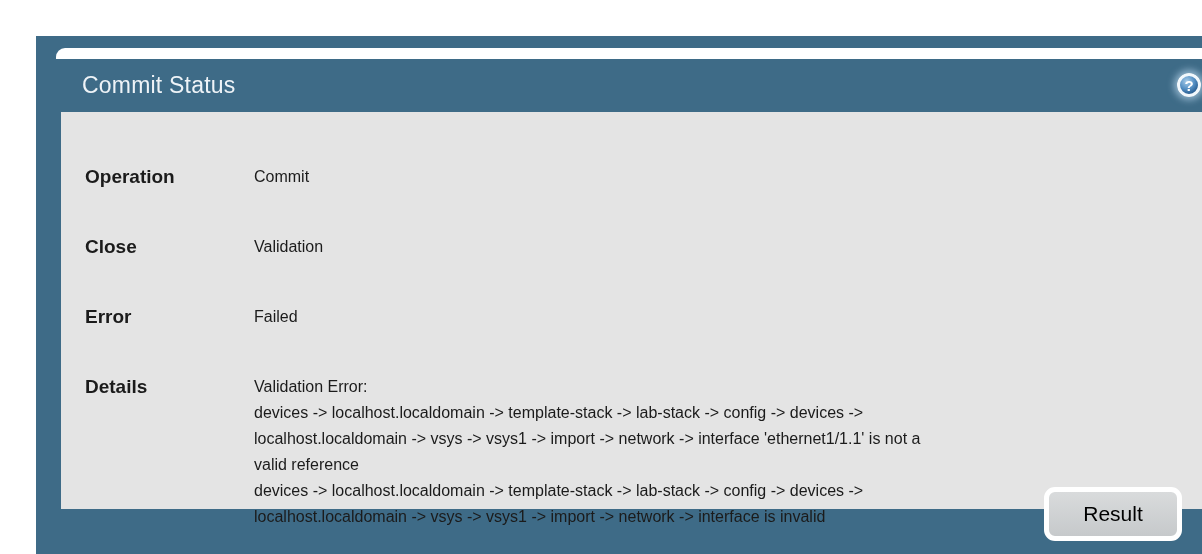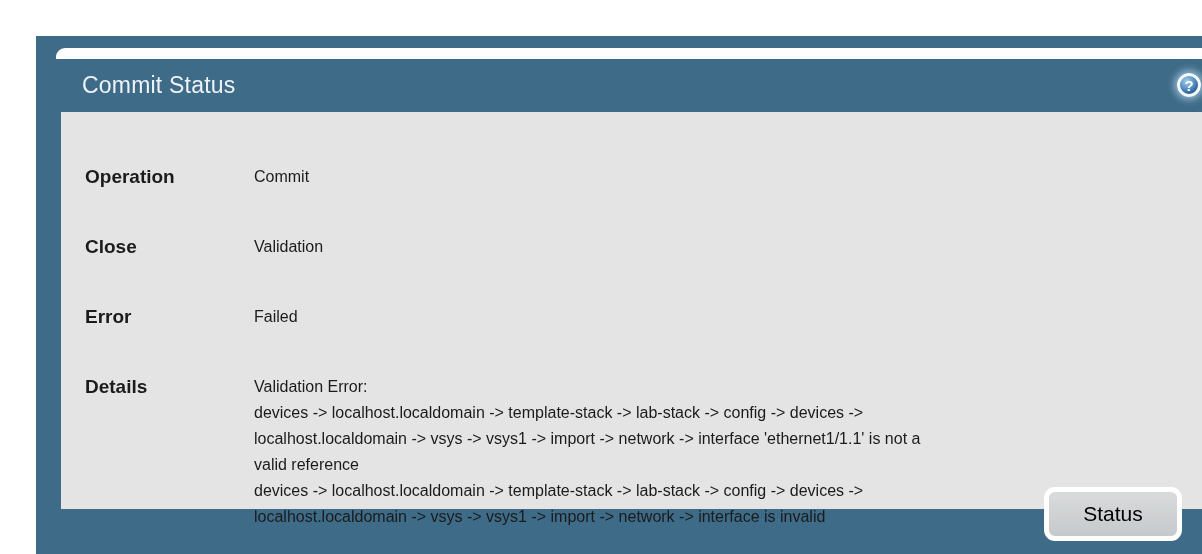--- a/index.html
+++ b/index.html
@@ -87,16 +87,16 @@
     </div>
 
     <div class="row">
       <div class="label">Warnings</div>
       <div class="value"></div>
     </div>
 
   </div>
 
   <div class="footer">
-    <button class="close-btn">Status</button>
+    <button class="close-btn">Result</button>
   </div>
 
 </div>
 
 </body></html>

